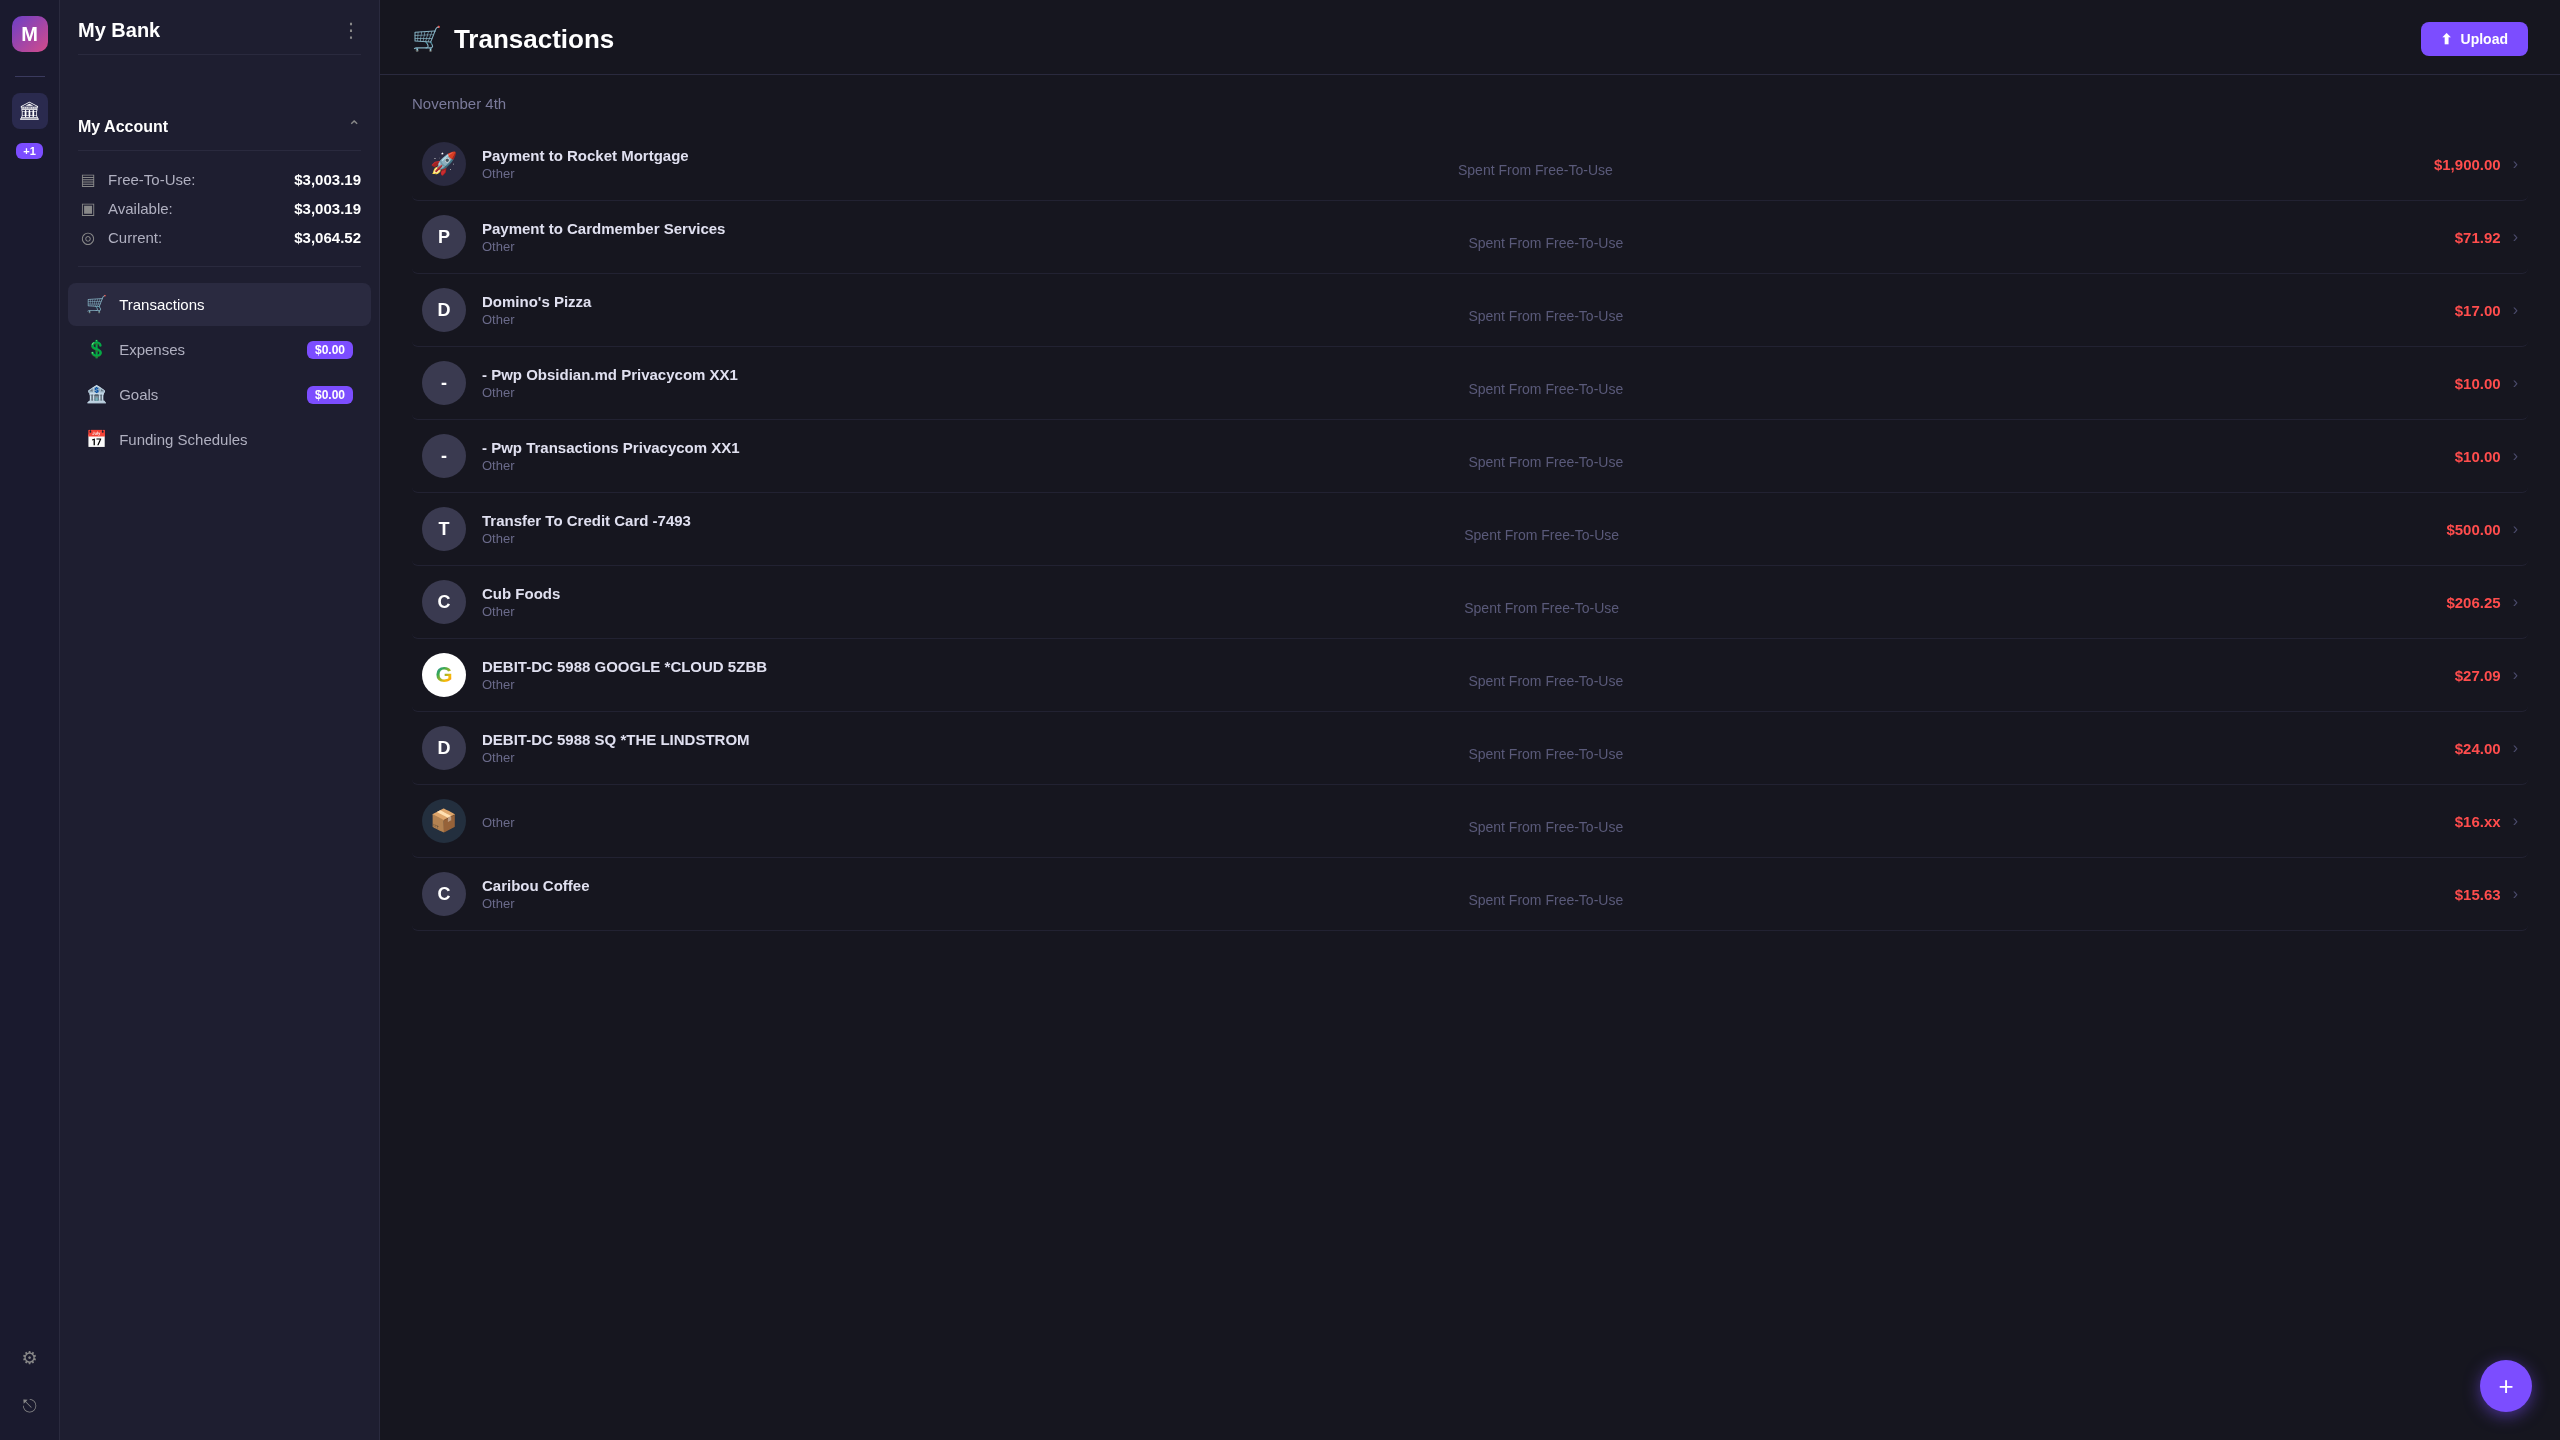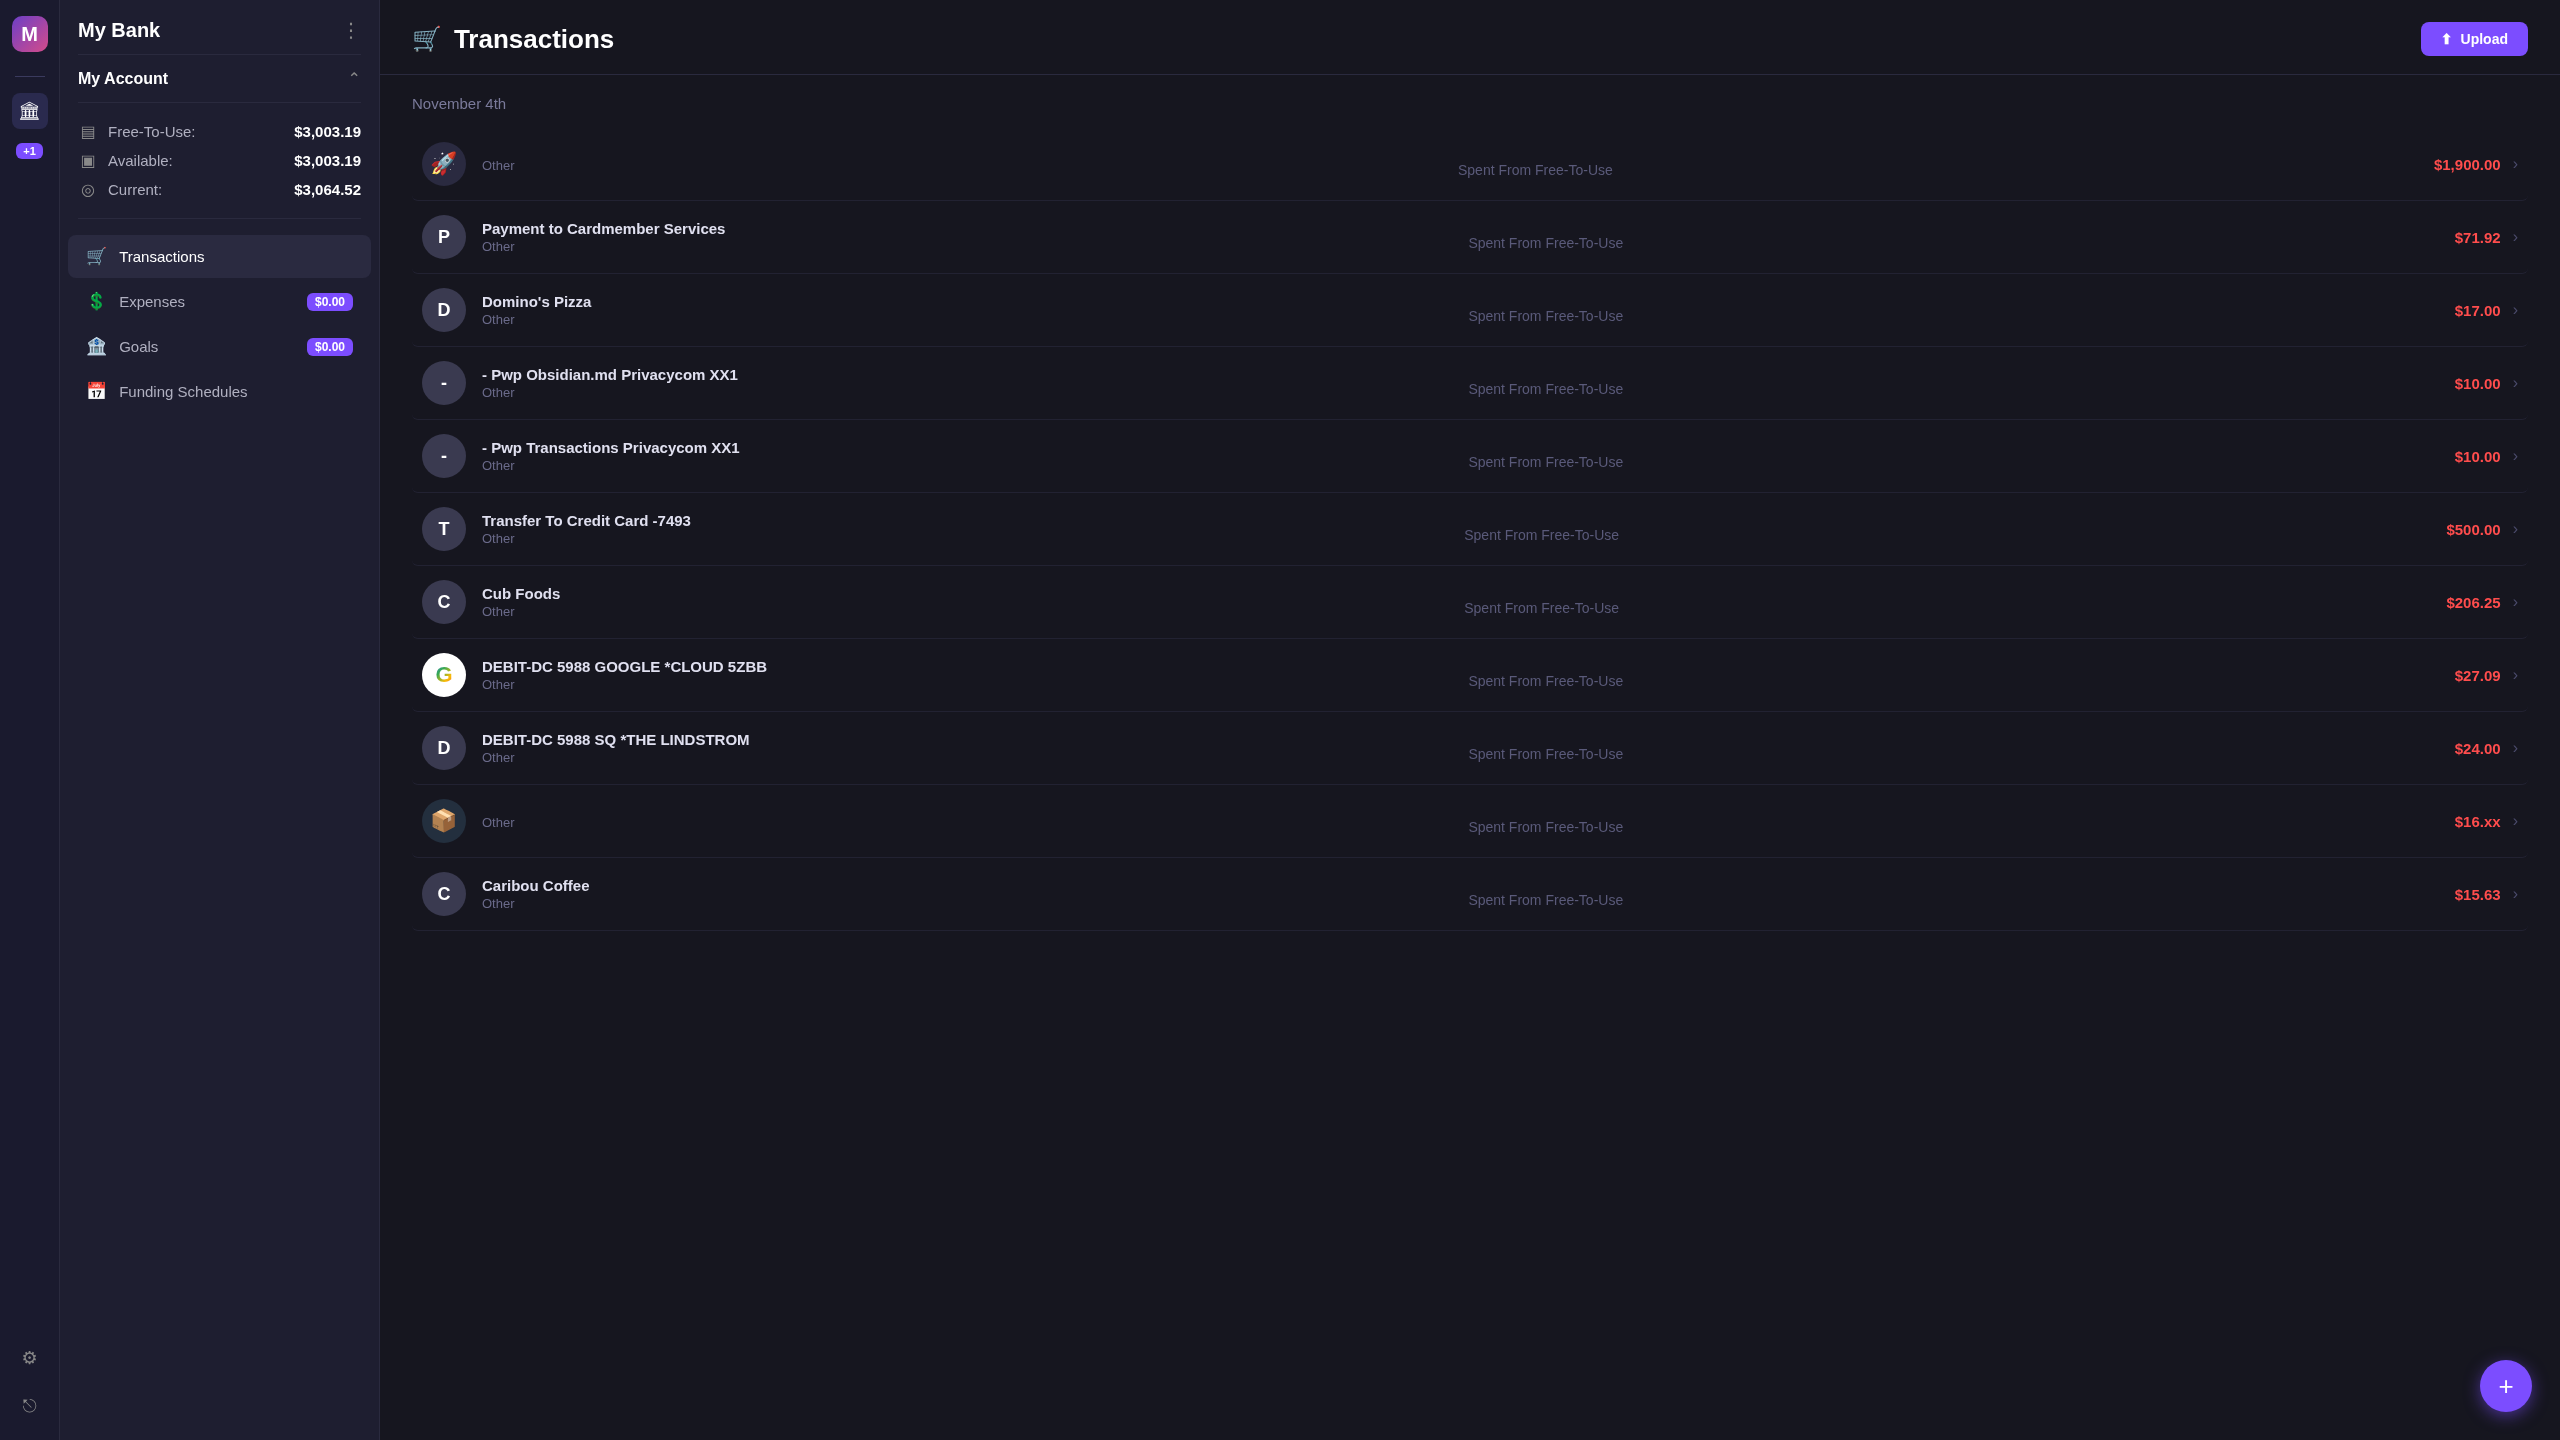--- a/index.html
+++ b/index.html
@@ -94,20 +94,21 @@
     .sidebar-divider {
       height: 1px;
       background: #2a2a3e;
       margin: 0 18px 14px 18px;
     }
     .account-selector {
       display: flex;
       align-items: center;
       justify-content: space-between;
       padding: 0 18px 14px 18px;
+      margin-top: 48px;
     }
     .account-name {
       font-size: 16px;
       font-weight: 600;
       color: #fff;
     }
     .account-chevron {
       color: #888;
       font-size: 16px;
       cursor: pointer;
@@ -399,20 +400,21 @@
   </div>
 
   <div class="transactions-body">
     <div class="date-heading">November 4th</div>
     <div id="transaction-list">
         <div class="transaction-row">
     <div class="tx-avatar" style="background:#2a2a40;">
       <span style="font-size:22px;">🚀</span>
     </div>
     <div class="tx-info">
+      <div class="tx-name">Payment to Rocket Mortgage</div>
       <div class="tx-category">Other</div>
     </div>
     <div class="tx-bucket">Spent From Free-To-Use</div>
     <div class="tx-amount">$1,900.00</div>
     <div class="tx-chevron">›</div>
   </div>
         <div class="transaction-row">
     <div class="tx-avatar" style="">
       <span>P</span>
     </div>

